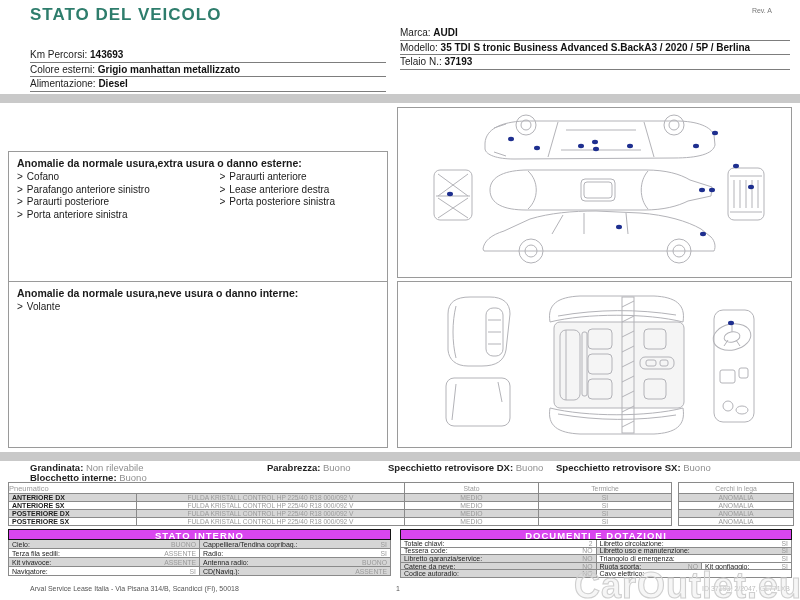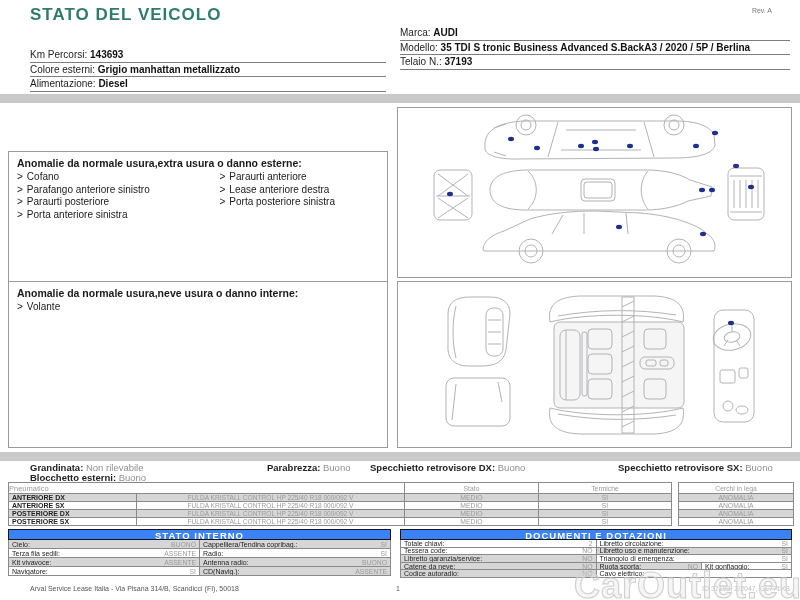--- a/index.html
+++ b/index.html
@@ -45,21 +45,21 @@
   .th{height:11px;line-height:11px;font-size:7.5px;color:#9a9a9a;text-align:left;}
   .c-pos{width:128px;font-size:7px;font-weight:bold;padding-left:3px;color:#222;}
   .c-desc{width:268px;font-size:6.6px;color:#9a9a9a;text-align:center;}
   .c-stato{width:134px;font-size:6.8px;color:#9a9a9a;text-align:center;}
   .c-term{width:133px;font-size:6.8px;color:#9a9a9a;text-align:center;}
   .c-merge{width:396px;}
   .c-cerchi{width:115px;font-size:6.8px;color:#9a9a9a;text-align:center;}
   .shade{background:#d6d6d6;}
   
   .btable{box-sizing:border-box;}
-  .btable .bar{background:#3b82f6;color:#fff;font-weight:bold;font-size:9.5px;height:11px;
+  .btable .bar{background:#d946ef;color:#fff;font-weight:bold;font-size:9.5px;height:11px;
                line-height:11px;text-align:center;letter-spacing:1px;border:1px solid #141414;box-sizing:border-box;}
   .brow{display:flex;border-left:1px solid #8a8a8a;}
   .bcell{box-sizing:border-box;display:flex;justify-content:space-between;align-items:center;
          border-right:1px solid #8a8a8a;border-bottom:1px solid #8a8a8a;height:9px;
          padding:0 3px;overflow:hidden;white-space:nowrap;}
   .bcell .blabel{font-size:7px;color:#222;}
   .bcell .bvalue{font-size:6.8px;color:#9a9a9a;}
   .stato-interno{left:8px;top:529px;width:383px;}
   .stato-interno .bcell{width:50%;}
   .documenti{left:400px;top:529px;width:392px;}
@@ -208,23 +208,23 @@
     <g>
         <ellipse cx="333" cy="41" rx="3" ry="2.2" fill="#1e2f8f"></ellipse>
       </g>
   </svg>
 </div>
 
 <div class="abs band band2"></div>
 
 <span class="abs cond" style="left:30px;top:462px;"><span class="clabel">Grandinata:</span> <span class="cvalue">Non rilevabile</span></span>
 <span class="abs cond" style="left:233px;top:462px;margin-left:34px;"><span class="clabel">Parabrezza:</span> <span class="cvalue">Buono</span></span>
-<span class="abs cond" style="left:370px;top:462px;"><span class="clabel">Specchietto retrovisore DX:</span> <span class="cvalue">Buono</span></span>
-<span class="abs cond" style="left:618px;top:462px;"><span class="clabel">Specchietto retrovisore SX:</span> <span class="cvalue">Buono</span></span>
-<span class="abs cond" style="left:30px;top:472px;"><span class="clabel">Blocchetto esterni:</span> <span class="cvalue">Buono</span></span>
+<span class="abs cond" style="left:388px;top:462px;"><span class="clabel">Specchietto retrovisore DX:</span> <span class="cvalue">Buono</span></span>
+<span class="abs cond" style="left:556px;top:462px;"><span class="clabel">Specchietto retrovisore SX:</span> <span class="cvalue">Buono</span></span>
+<span class="abs cond" style="left:30px;top:472px;"><span class="clabel">Blocchetto interne:</span> <span class="cvalue">Buono</span></span>
 
 <div class="abs tyres">
   <div class="tt">
     <div class="trow">
       <div class="tcell th c-merge">Pneumatico</div>
       <div class="tcell th c-stato">Stato</div>
       <div class="tcell th c-term">Termiche</div>
     </div>
     <div class="trow">
       <div class="tcell c-pos shade">ANTERIORE DX</div>

